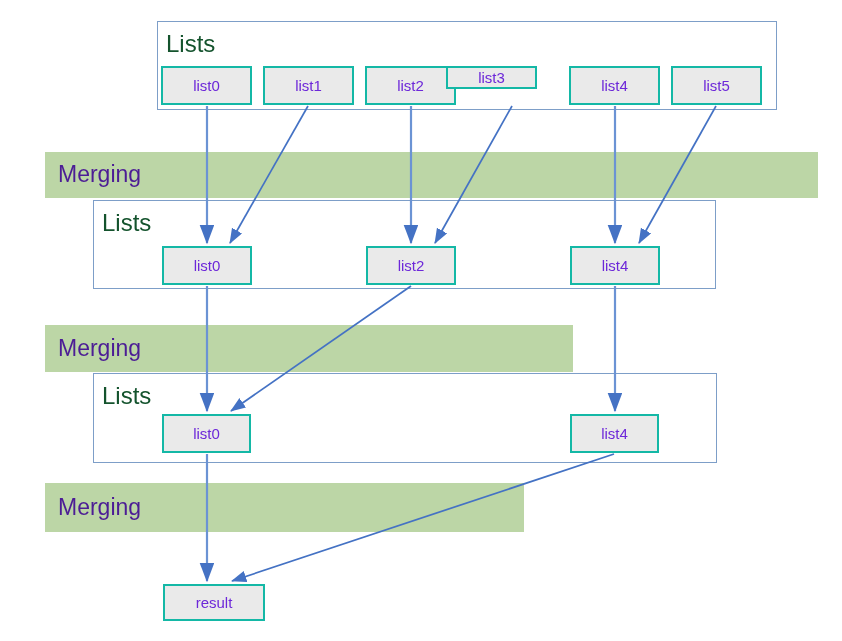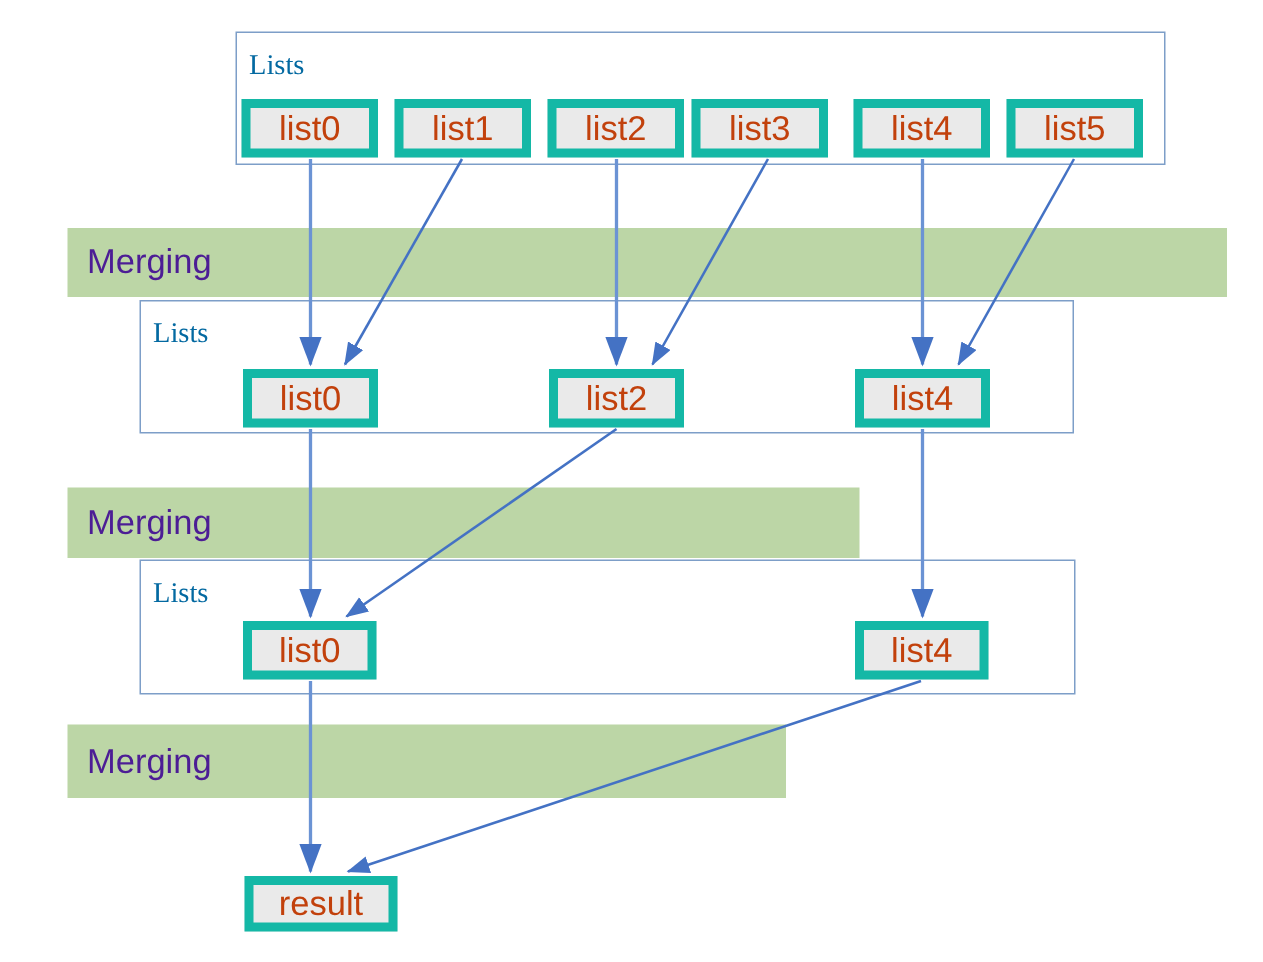--- a/index.html
+++ b/index.html
@@ -27,50 +27,50 @@
     pointer-events: none;
   }
   .group-box {
     position: absolute;
     box-sizing: border-box;
     border: 1px solid #7d9ec8;
     background: transparent;
   }
   .group-label {
     position: absolute;
-    font-family: Liberation Serif, serif;
-    font-size: 19px;
+    font-family: Liberation Sans, sans-serif;
+    font-size: 24px;
     line-height: 23px;
-    color: #0369a1;
+    color: #14532d;
     white-space: nowrap;
   }
   .band {
     position: absolute;
     background: #bcd6a6;
   }
   .band-label {
     position: absolute;
     font-family: "Liberation Sans", sans-serif;
     font-size: 23px;
     line-height: 23px;
     color: #4c1d95;
     white-space: nowrap;
   }
   .node {
     position: absolute;
     box-sizing: border-box;
     background: #eaeaea;
-    border: 6px solid #14b8a6;
+    border: 2px solid #14b8a6;
     display: flex;
     align-items: center;
     justify-content: center;
     font-family: "Liberation Sans", sans-serif;
-    font-size: 23px;
+    font-size: 15px;
     line-height: 23px;
-    color: #c2410c;
+    color: #6d28d9;
     white-space: nowrap;
   }
 </style>
 </head>
 <body>
 
 <div id="stage">
 
   <div class="band" style="left:45px; top:152px; width:773px; height:46px;"></div>
   <div class="band-label" style="left:58px; top:163px;">Merging</div>
@@ -108,21 +108,21 @@
     <line x1="411" y1="286" x2="231" y2="411" stroke="#4472c4" stroke-width="1.7" marker-end="url(#ah)"></line>
     <line x1="615" y1="286" x2="615" y2="411" stroke="#6b93d4" stroke-width="2.2" marker-end="url(#ah)"></line>
 
     <line x1="207" y1="454" x2="207" y2="581" stroke="#6b93d4" stroke-width="2.2" marker-end="url(#ah)"></line>
     <line x1="614" y1="454" x2="232" y2="581" stroke="#4472c4" stroke-width="1.7" marker-end="url(#ah)"></line>
   </svg>
 
   <div class="node" style="left:161px; top:66px; width:91px; height:39px;">list0</div>
   <div class="node" style="left:263px; top:66px; width:91px; height:39px;text-align:center;">list1</div>
   <div class="node" style="left:365px; top:66px; width:91px; height:39px;">list2</div>
-  <div class="node" style="left:461px; top:66px; width:91px; height:39px;">list3</div>
+  <div class="node" style="left:446px; top:66px; width:91px; height:23px;">list3</div>
   <div class="node" style="left:569px; top:66px; width:91px; height:39px;">list4</div>
   <div class="node" style="left:671px; top:66px; width:91px; height:39px;">list5</div>
 
   <div class="node" style="left:162px; top:246px; width:90px; height:39px;">list0</div>
   <div class="node" style="left:366px; top:246px; width:90px; height:39px;">list2</div>
   <div class="node" style="left:570px; top:246px; width:90px; height:39px;">list4</div>
 
   <div class="node" style="left:162px; top:414px; width:89px; height:39px;">list0</div>
   <div class="node" style="left:570px; top:414px; width:89px; height:39px;">list4</div>
 

